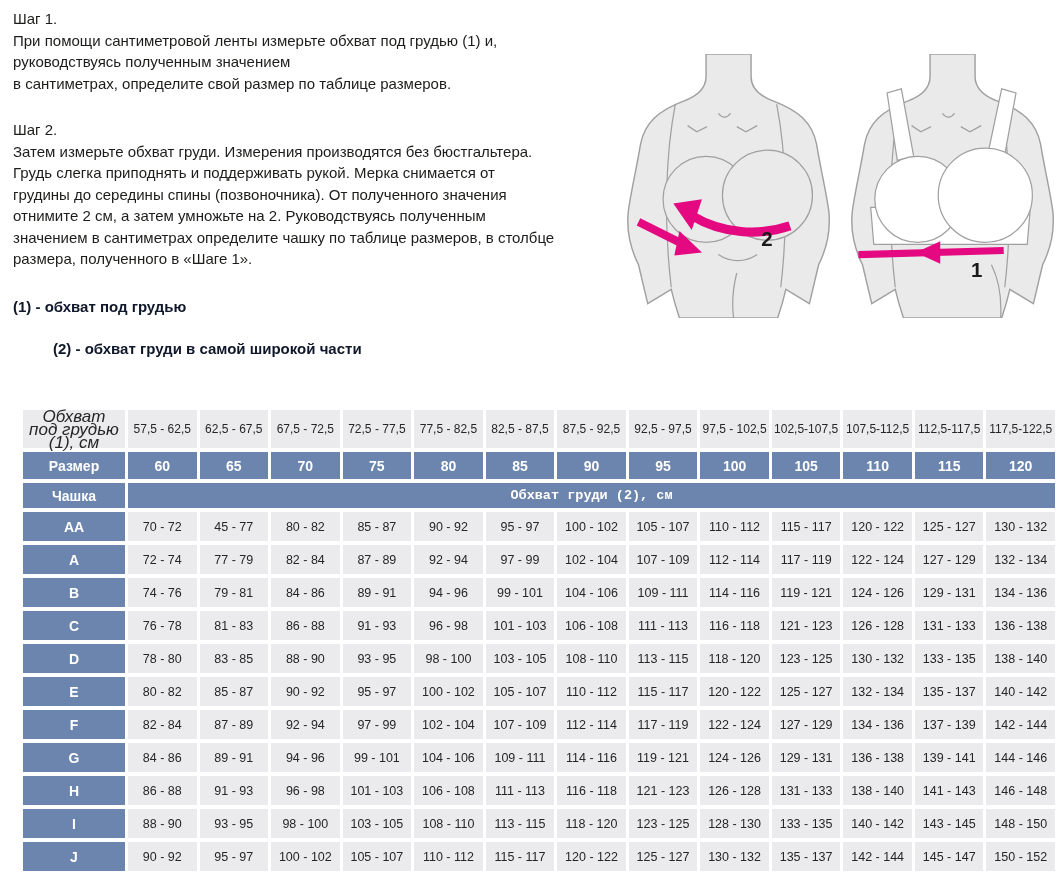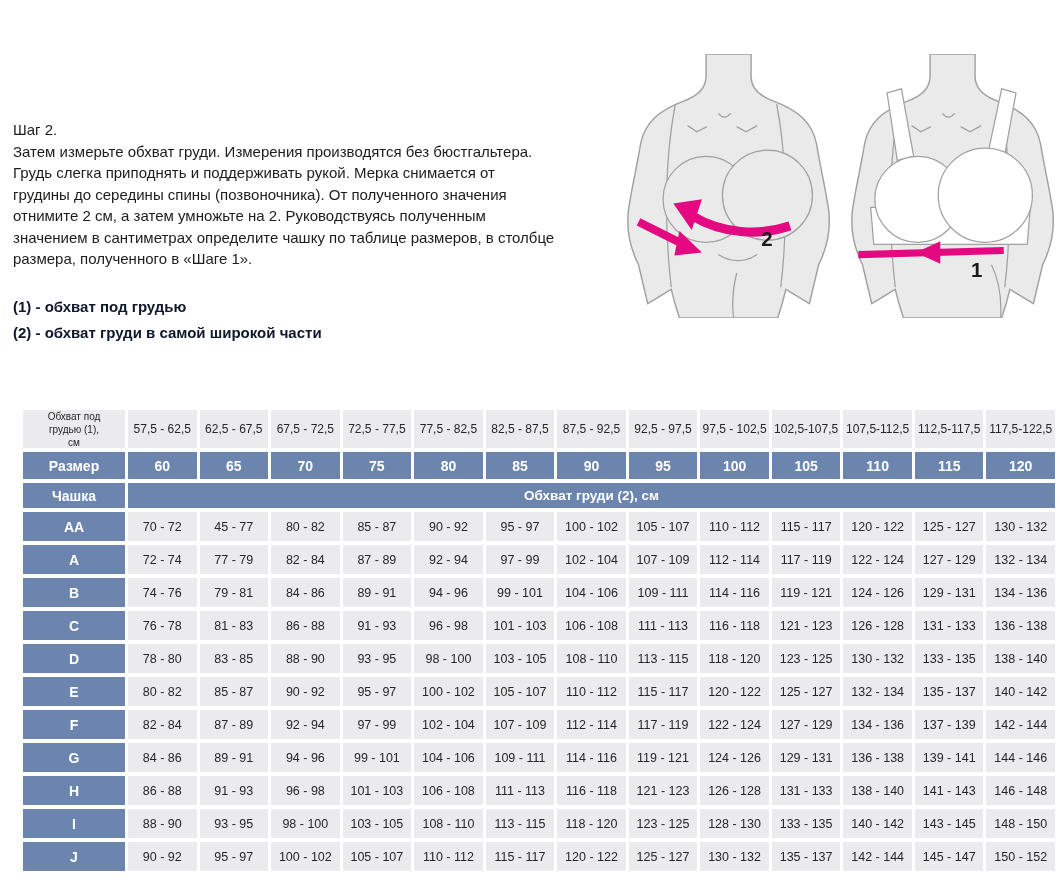--- a/index.html
+++ b/index.html
@@ -4,42 +4,46 @@
 <style>
   html,body{margin:0;padding:0;background:#fff;}
   .page{position:relative;width:1060px;height:886px;background:#ffffff;
         font-family:"Liberation Sans","DejaVu Sans",sans-serif;color:#1d1d1b;overflow:hidden;}
   .step{position:absolute;left:13px;width:625px;margin:0;font-size:15px;line-height:21.5px;
         white-space:pre-line;color:#1c1c1a;}
   #step1{top:8px;}
   #step2{top:119px;}
   .legend{position:absolute;left:13px;margin:0;font-size:15px;font-weight:bold;color:#0f172a;}
   #legend1{top:298px;}
-  #legend2{top:324px;}
+  #legend2{top:340px;margin-left:40px;}
   .figures{position:absolute;left:614px;top:54px;width:448px;height:264px;display:flex;}
   .figures svg{width:224px;height:264px;display:block;}
   .title{position:absolute;left:0;top:367px;width:1022px;margin:0;text-align:center;
          font-size:21px;font-weight:500;letter-spacing:.5px;color:#121212;}
   .size-table{position:absolute;left:23px;top:410px;width:1032px;display:grid;
          grid-template-columns:102px repeat(13,1fr);
          grid-template-rows:38px 27px 25px repeat(11,29px);
          column-gap:3px;row-gap:4px;}
   .cell{display:flex;align-items:center;justify-content:center;text-align:center;}
   .g-cell{background:#ebebed;color:#262626;font-size:12.5px;}
   .range-cell{font-size:12px;}
-  .underbust-label{font-size:10px;line-height:13px;padding:0 20px;}
+  .underbust-label{font-size:17px;line-height:13px;padding:0 4px;font-style:italic;}
   .b-cell{background:#6b85ae;color:#ffffff;font-weight:bold;font-size:14px;}
-  .span-cell{grid-column:2 / -1;font-size:13.5px;}
+  .span-cell{grid-column:2 / -1;font-size:13.5px;font-family:Liberation Mono, monospace;}
   .data-cell{font-size:12.5px;}
 </style>
 </head>
 <body>
 
 <div class="page">
 
+  <p class="step" id="step1">Шаг 1.
+При помощи сантиметровой ленты измерьте обхват под грудью (1) и,
+руководствуясь полученным значением
+в сантиметрах, определите свой размер по таблице размеров.</p>
   <p class="step" id="step2">Шаг 2.
 Затем измерьте обхват груди. Измерения производятся без бюстгальтера.
 Грудь слегка приподнять и поддерживать рукой. Мерка снимается от
 грудины до середины спины (позвоночника). От полученного значения
 отнимите 2 см, а затем умножьте на 2. Руководствуясь полученным
 значением в сантиметрах определите чашку по таблице размеров, в столбце
 размера, полученного в «Шаге 1».</p>
 
   <p class="legend" id="legend1">(1) - обхват под грудью</p>
   <p class="legend" id="legend2">(2) - обхват груди в самой широкой части</p>

